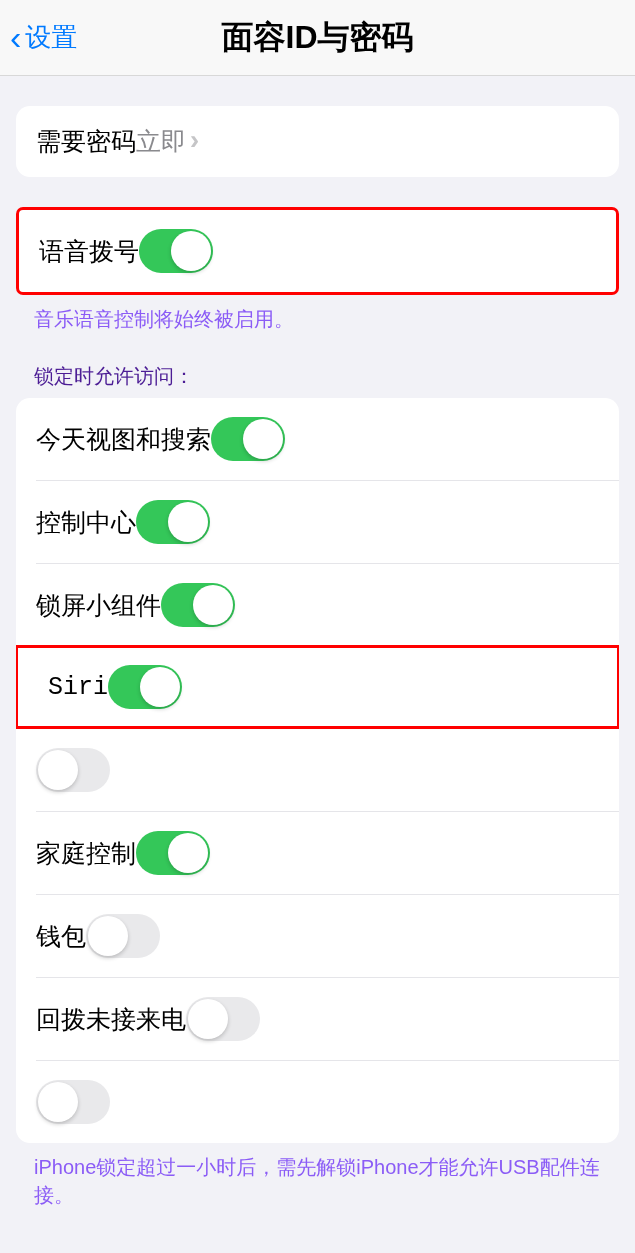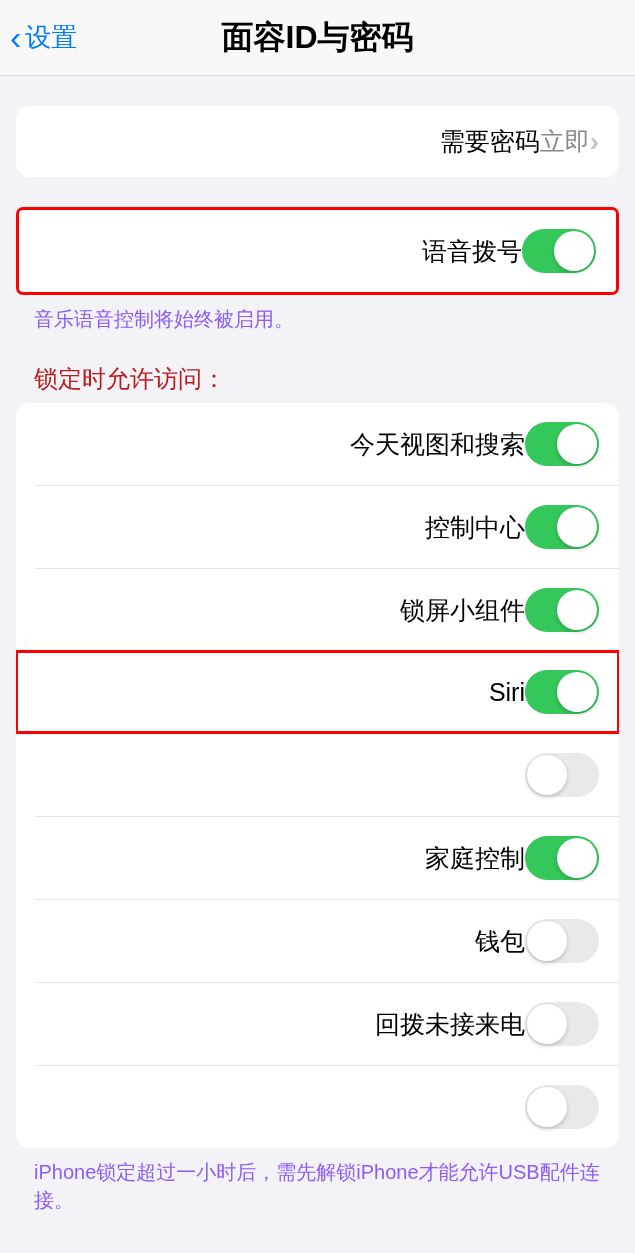--- a/index.html
+++ b/index.html
@@ -51,23 +51,24 @@
       border-radius: 14px;
       overflow: hidden;
     }
     .section.highlighted {
       border: 3px solid #ff0000;
       border-radius: 7px;
     }
     .row {
       display: flex;
       align-items: center;
-      justify-content: flex-end;
+      justify-content: flex-start;
       padding: 19px 20px;
       min-height: 70px;
+      font-family: Liberation Mono, monospace;
     }
     .row + .row {
       border-top: 1px solid #e5e5e9;
       margin-left: 20px;
       padding-left: 0;
     }
     .row + .row.highlighted-row {
       border-top: none;
       margin-left: 0;
       padding-left: 32px;
@@ -124,22 +125,22 @@
     .toggle.off .toggle-knob {
       left: 2px;
     }
     .footer-text {
       font-size: 20px;
       color: #8b5cf6;
       padding: 10px 34px 0 34px;
       line-height: 1.4;
     }
     .header-text {
-      font-size: 24px;
-      color: #b91c1c;
+      font-size: 20px;
+      color: #4c1d95;
       padding: 30px 34px 8px 34px;
     }
     .section.tight-top {
       margin-top: 0;
     }
   </style>
 </head>
 <body>
 
 <div class="nav-bar">

